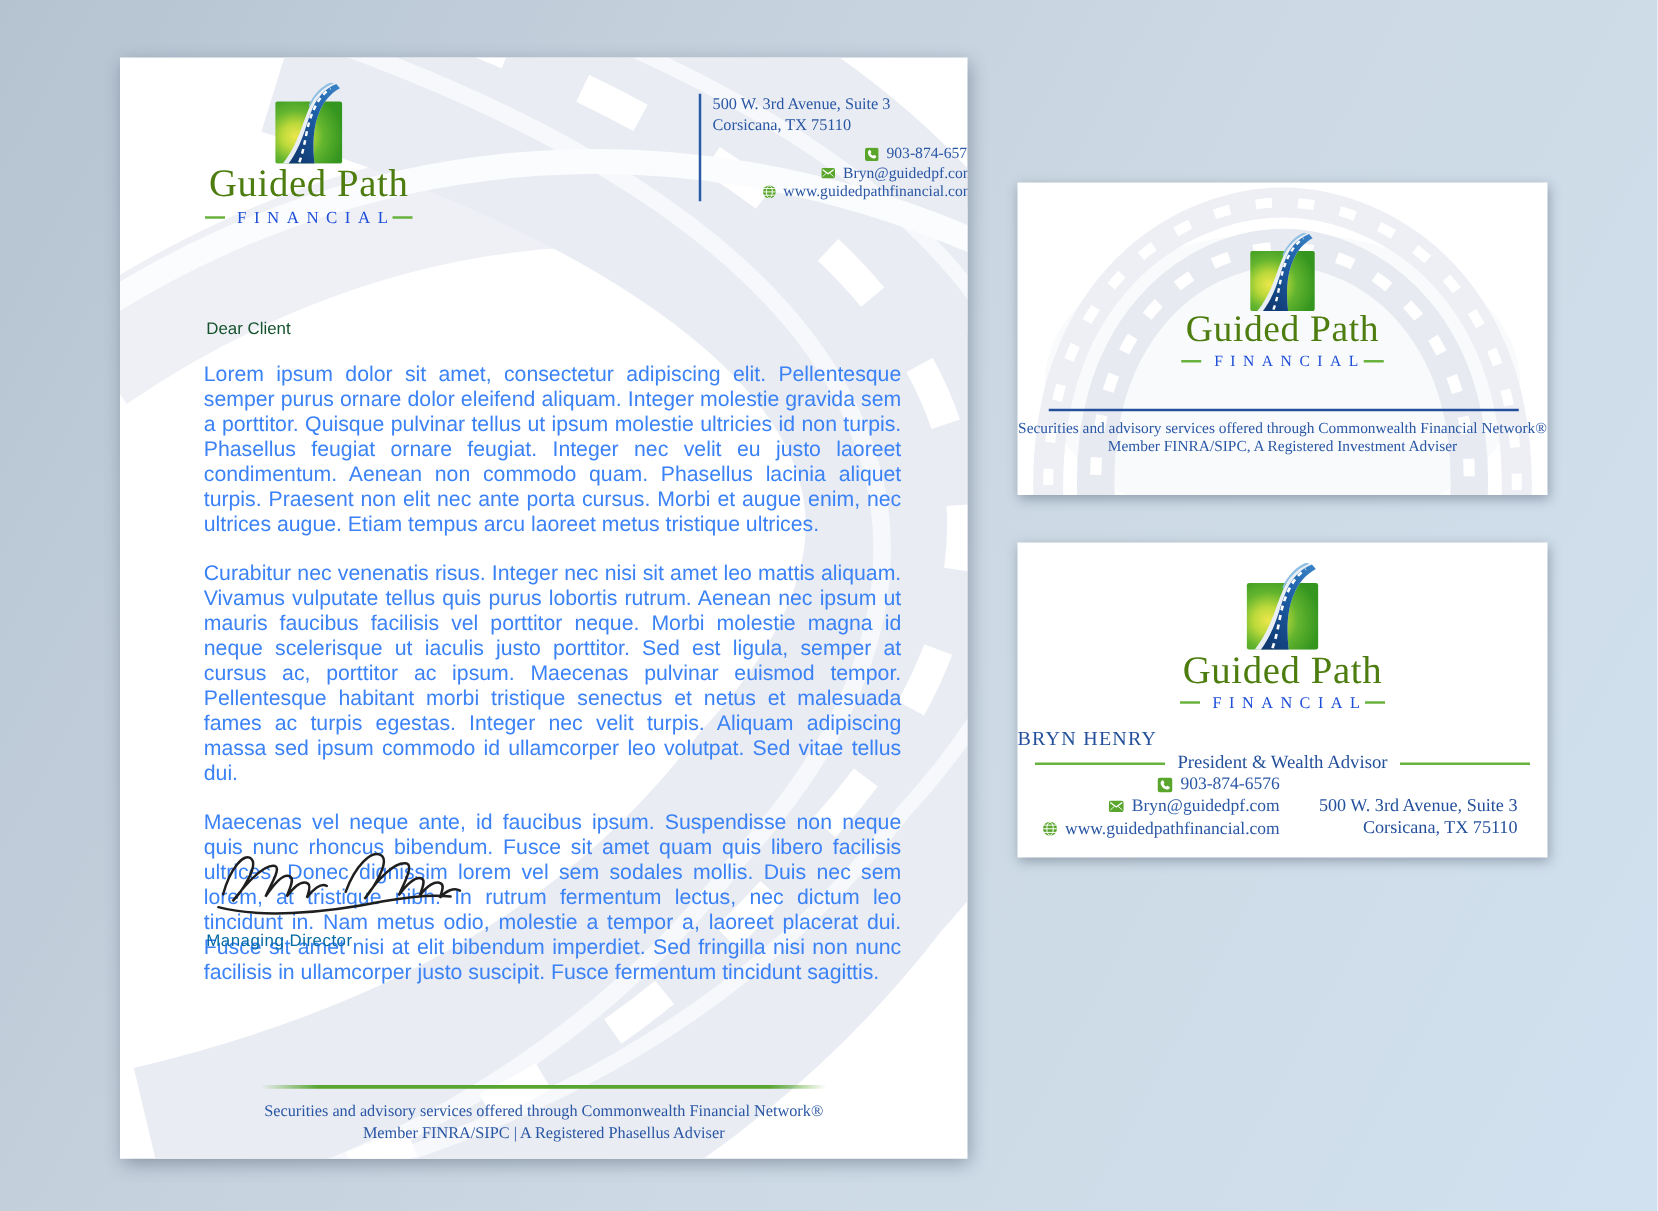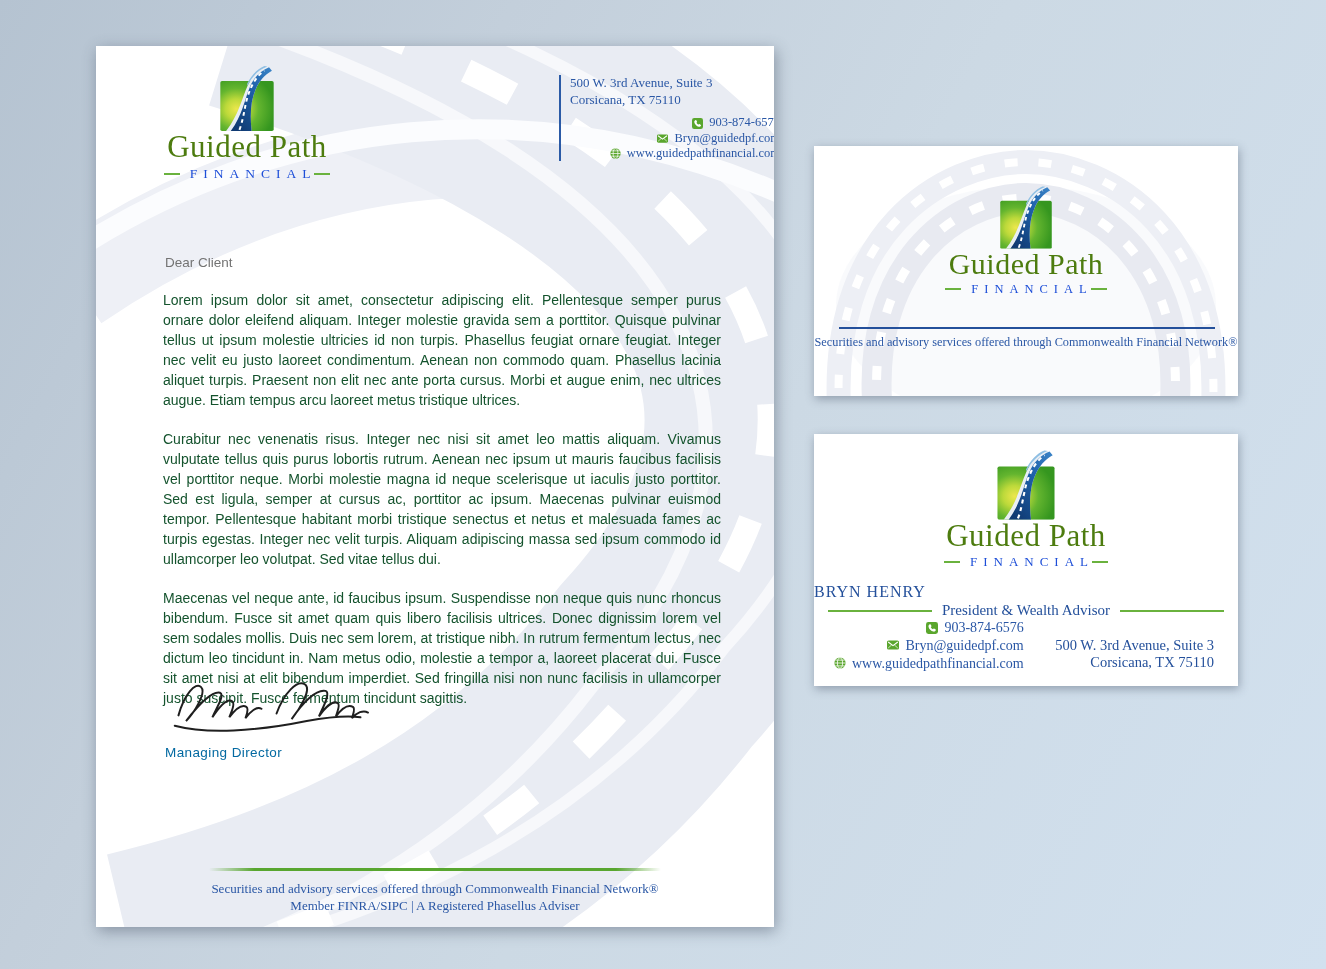--- a/index.html
+++ b/index.html
@@ -31,23 +31,23 @@
   .lh-logo .brand-name{font-size:31px;}
   .lh-logo .brand-sub{font-size:13.5px;margin-top:3px;}
 
   .lh-contact{position:absolute;left:463px;top:29px;width:210px;border-left:2px solid #2a5aa6;
     padding-left:9px;font-family:"Liberation Serif",serif;color:#2a57a5;}
   .addr{font-size:13px;line-height:1.28;}
   .c-rows{margin-top:8px;}
   .c-row{display:flex;align-items:center;gap:6px;font-size:12.5px;line-height:1.1;margin-top:1.5px;color:#2a57a5;justify-content:flex-end;}
   .c-ic{width:11px;height:11px;color:#5aa62d;flex:0 0 11px;}
 
-  .lh-greeting{position:absolute;left:69px;top:209px;font-size:13.5px;color:#737373;}
+  .lh-greeting{position:absolute;left:69px;top:209px;font-size:13.5px;color:#14532d;}
   .lh-body{position:absolute;left:67px;top:244px;width:558px;}
-  .lh-body p{margin:0 0 19px 0;font-size:14px;line-height:20px;text-align:justify;color:#14532d;}
+  .lh-body p{margin:0 0 19px 0;font-size:17px;line-height:20px;text-align:justify;color:#3b82f6;}
   .lh-signature{position:absolute;left:68px;top:626px;}
   .lh-signer{position:absolute;left:69px;top:699px;font-size:13.5px;letter-spacing:.4px;color:#0369a1;text-align:right;}
 
   .lh-footer{position:absolute;left:0;right:0;top:822px;text-align:center;}
   .green-rule{width:452px;height:3px;margin:0 auto 9px auto;border-radius:2px;
     background:linear-gradient(to right,rgba(88,166,47,0),#58a62f 10%,#58a62f 90%,rgba(88,166,47,0));}
   .lh-footer .f-line{font-family:"Liberation Serif",serif;font-size:13px;line-height:1.34;color:#2a57a5;}
 
   
   .cb-logo{left:0;right:0;top:40px;}
@@ -202,20 +202,21 @@
     <div class="brand-name">Guided Path</div>
     <div class="brand-sub">
         <span class="dash l"></span>
         <span>FINANCIAL</span>
         <span class="dash r"></span>
       </div>
   </div>
   <div class="cb-rule"></div>
   <div class="cb-tagline">
     <div>Securities and advisory services offered through Commonwealth Financial Network®</div>
+    <div>Member FINRA/SIPC, A Registered Investment Adviser</div>
   </div>
 </div>
 
 <div class="card card-front">
   <div class="logo-block cf-logo">
     <svg class="logo-icon" width="62" height="70" viewBox="0 0 100 112">
         <use href="#logo-road"></use>
       </svg>
     <div class="brand-name">Guided Path</div>
     <div class="brand-sub">

